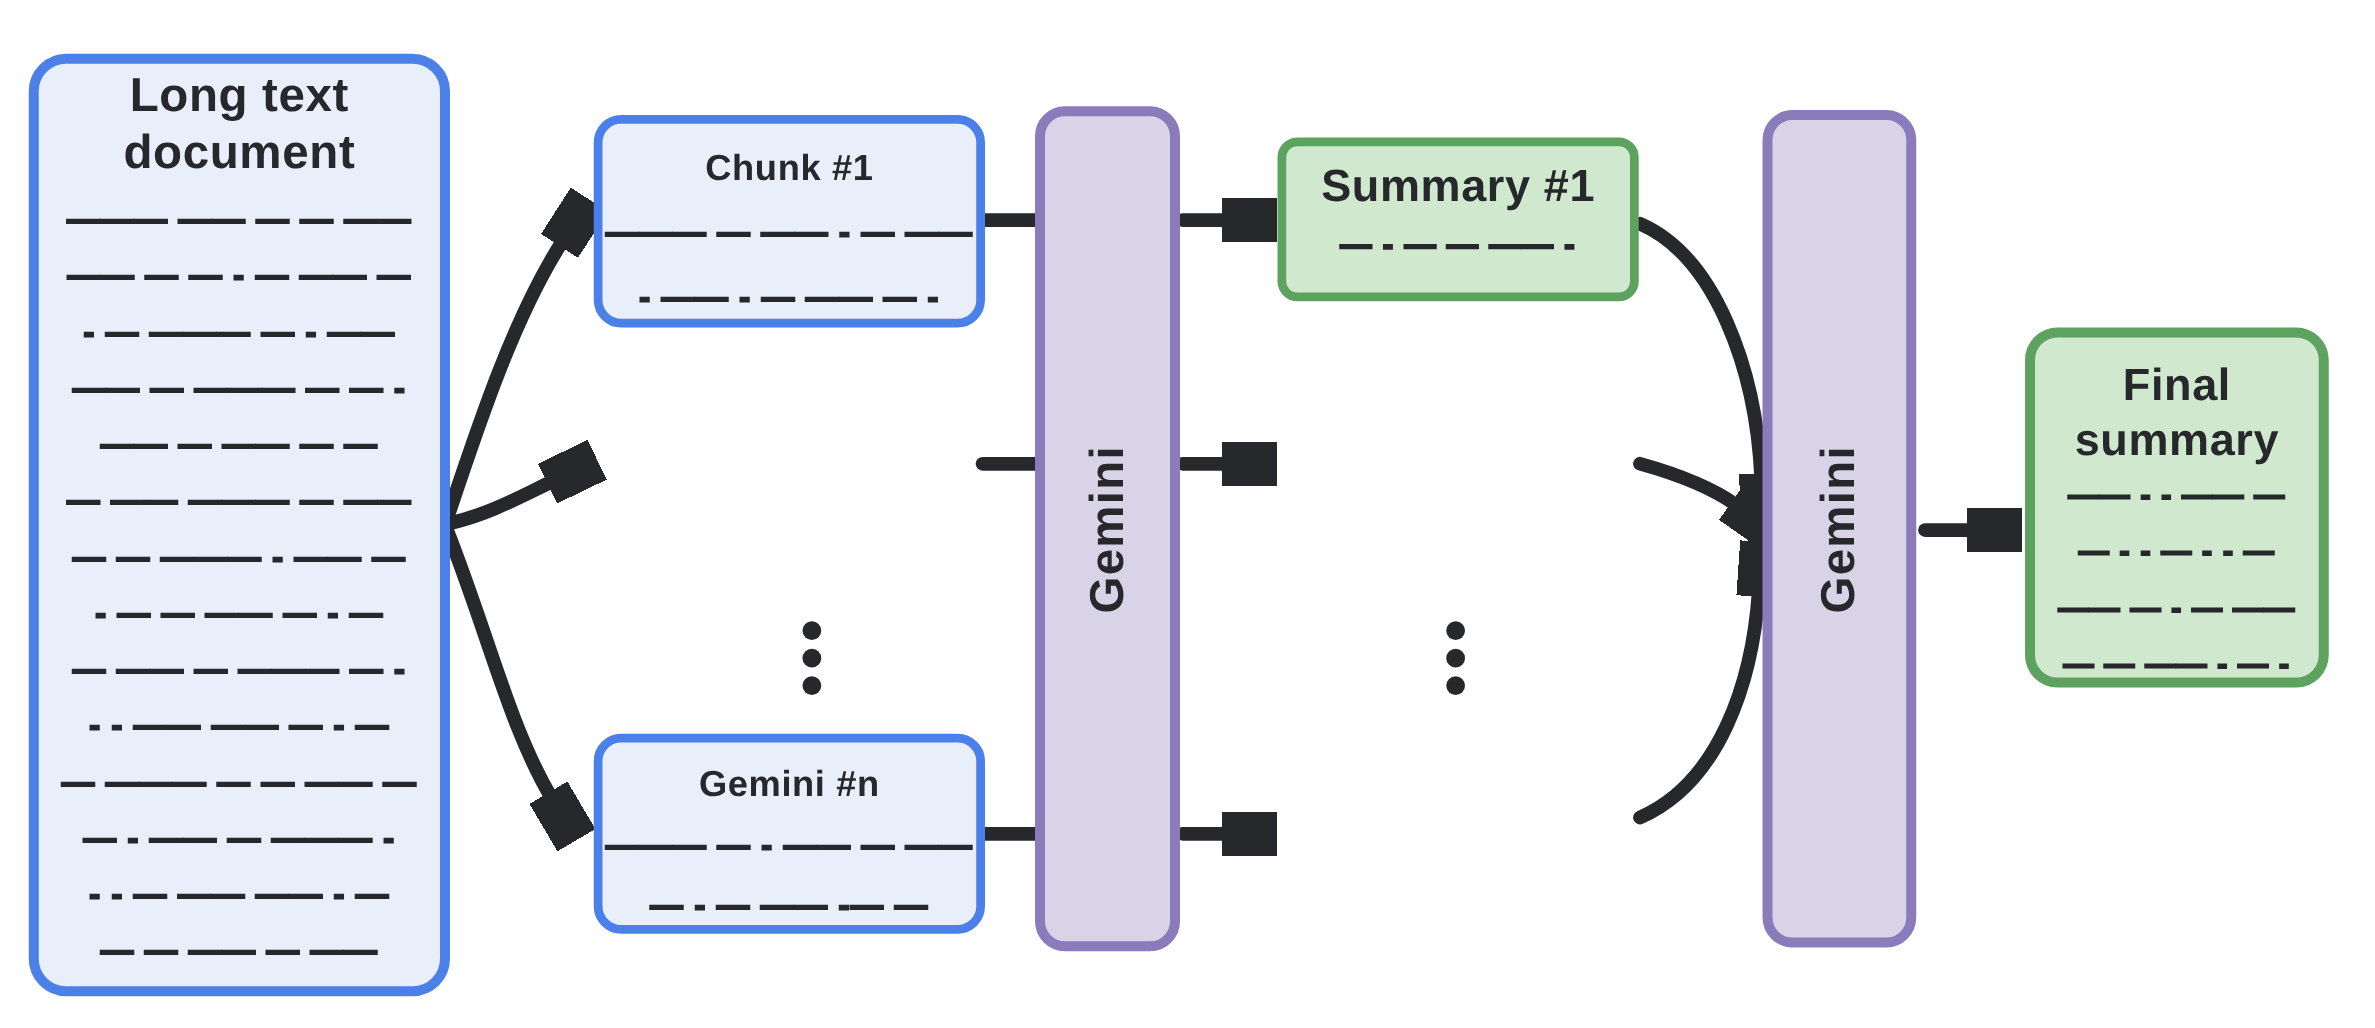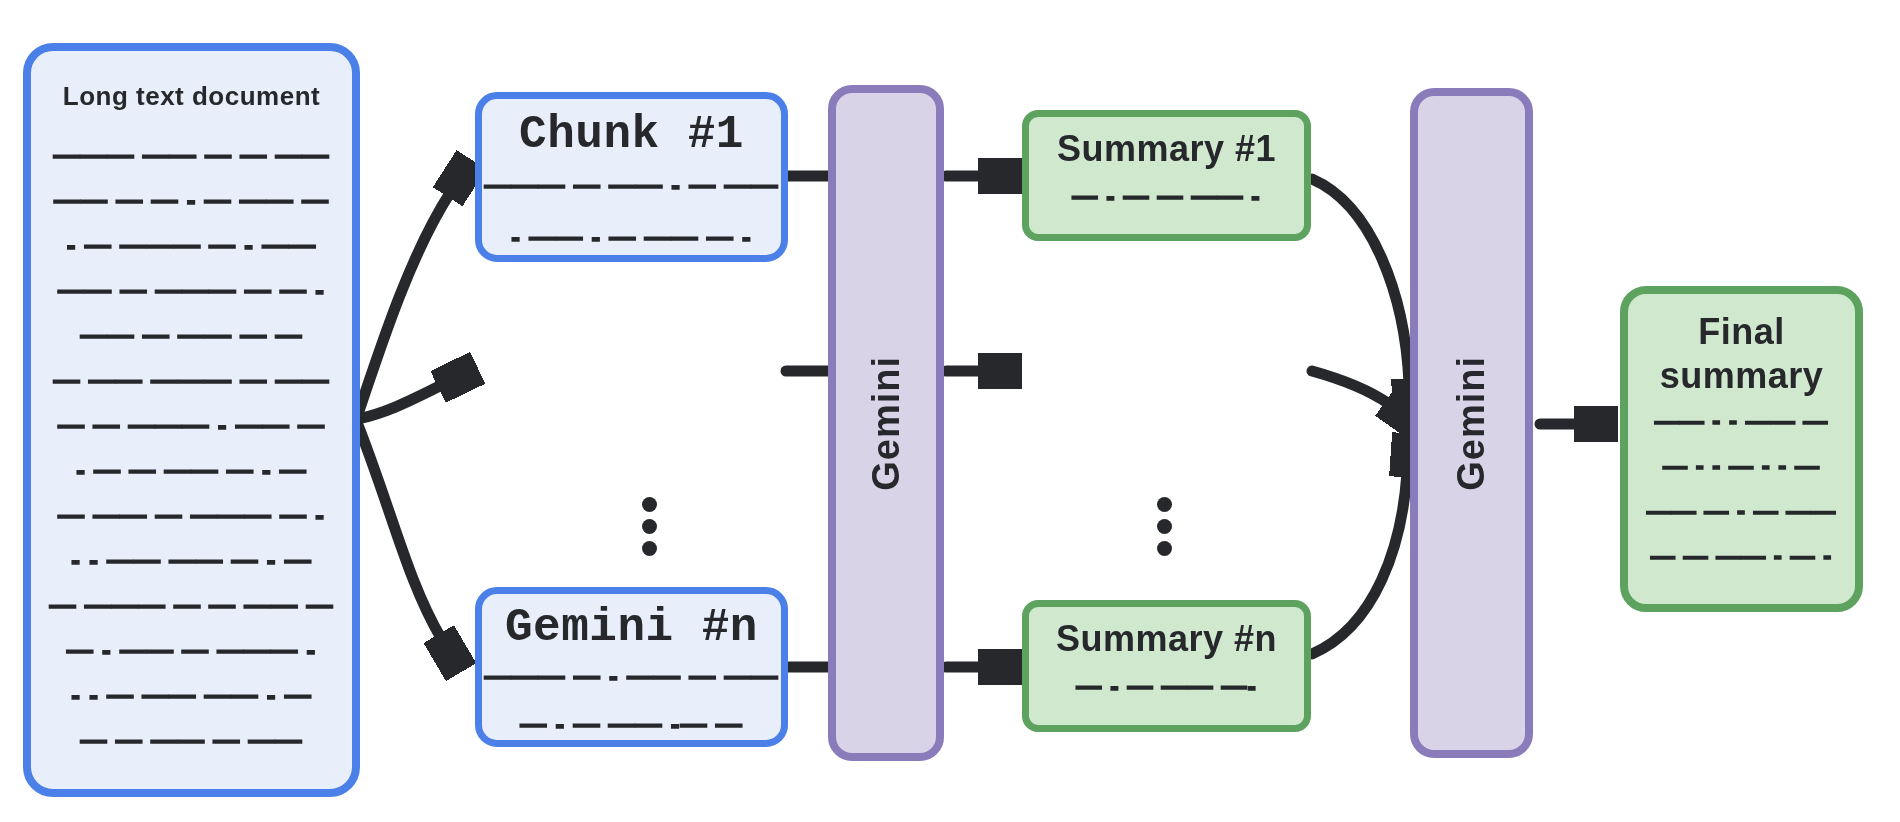--- a/index.html
+++ b/index.html
@@ -37,22 +37,22 @@
     border:8px solid var(--purple-border);
     border-radius:24px;
     display:flex;align-items:center;justify-content:center;
   }
   .box-title{
     font-weight:bold;
     text-align:center;
     color:var(--ink);
     letter-spacing:.5px;
   }
-  .doc-title{font-size:26px;line-height:58px;padding-top:16px;}
-  .chunk-title{font-size:46px;line-height:48px;padding-top:12px;font-family:Liberation Mono, monospace;}
+  .doc-title{font-size:38px;line-height:45px;padding-top:4px;}
+  .chunk-title{font-size:29px;line-height:48px;padding-top:12px;}
   .summary-title{font-size:36px;line-height:44px;padding-top:10px;}
   .final-title{font-size:36px;line-height:44px;padding:16px 12px 0 12px;}
   .vtext{
     writing-mode:vertical-rl;
     transform:rotate(180deg);
     font-weight:bold;
     font-size:38px;
     letter-spacing:1px;
     color:var(--ink);
   }
@@ -163,32 +163,26 @@
     </div>
   </div>
 
 
   <div class="dots" style="left:1157px;top:497px;">
     <div class="dot"></div>
     <div class="dot"></div>
     <div class="dot"></div>
   </div>
 
-  <div class="box green-box" style="left:1022px;top:600px;width:289px;height:132px;">
-    <div class="box-title summary-title">Summary #n</div>
-    <div class="summary-lines">
-      <div class="dash-line">— - — —— —- </div>
-    </div>
-  </div>
 
   <div class="box purple-bar" style="left:1410px;top:88px;width:123px;height:670px;">
     <div class="vtext">Gemini</div>
   </div>
 
-  <div class="box green-box" style="left:1620px;top:262px;width:243px;height:326px;border-width:8px;border-radius:26px;margin-top:24px;">
+  <div class="box green-box" style="left:1620px;top:262px;width:243px;height:288px;border-width:8px;border-radius:26px;">
     <div class="box-title final-title">Final summary</div>
     <div class="final-lines">
       <div class="dash-line">—— - - —— —</div>
       <div class="dash-line">— - - — - - —</div>
       <div class="dash-line">—— — - — ——</div>
       <div class="dash-line">— — —— - — -</div>
     </div>
   </div>
 
 </div>

